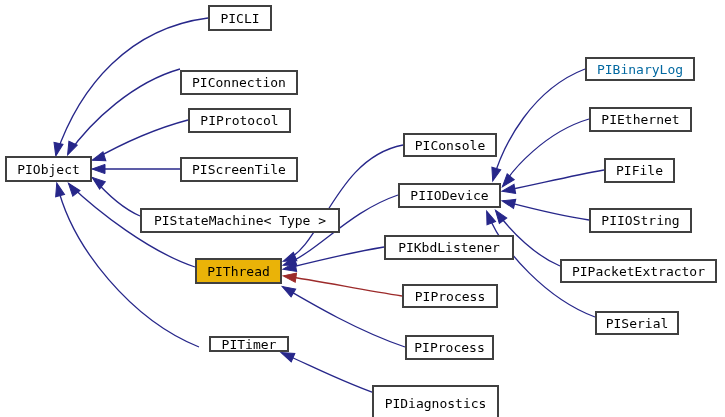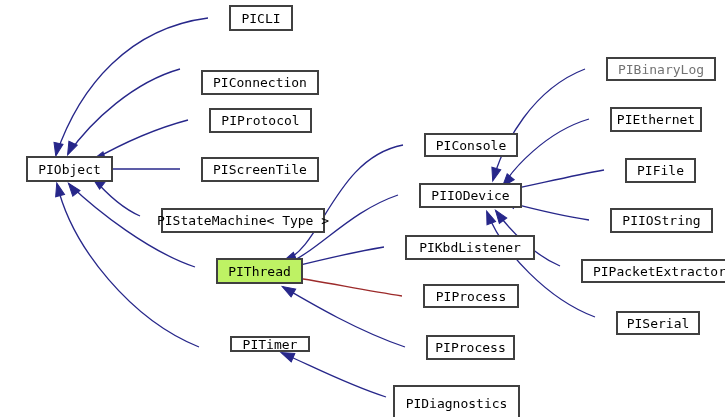--- a/index.html
+++ b/index.html
@@ -1,21 +1,21 @@
 <!DOCTYPE html>
 <html><head>
 <meta charset="utf-8">
 <style>
   html,body{margin:0;padding:0;background:#ffffff;}
   #canvas{position:relative;width:725px;height:417px;background:#ffffff;overflow:hidden;
           font-family:"DejaVu Sans Mono","Liberation Mono",monospace;}
   #edges{position:absolute;left:0;top:0;width:725px;height:417px;}
   .node{position:absolute;box-sizing:border-box;border:2px solid #404040;background:#ffffff;
         display:flex;align-items:center;justify-content:center;
-        font-size:13px;color:#000000;white-space:nowrap;cursor:pointer;margin-left:21px;}
+        font-size:13px;color:#000000;white-space:nowrap;cursor:pointer;}
   .node span{display:block;line-height:1;}
 </style>
 </head>
 <body>
 
 <div id="canvas">
   <svg id="edges" viewBox="0 0 725 417" xmlns="http://www.w3.org/2000/svg">
       <g>
         <path d="M208,18 C130,28 80,85 56,155" fill="none" stroke="#27278a" stroke-width="1.3"></path>
         <polygon points="1,0 -12,-4.6 -12,4.6" fill="#27278a" stroke="#27278a" transform="translate(56,155) rotate(102)"></polygon>
@@ -102,24 +102,24 @@
       </div>
       <div class="node" style="left: 180px; top: 70px; width: 118px; height: 25px; border-color: rgb(64, 64, 64); background: rgb(255, 255, 255); color: rgb(0, 0, 0);">
         <span>PIConnection</span>
       </div>
       <div class="node" style="left: 188px; top: 108px; width: 103px; height: 25px; border-color: rgb(64, 64, 64); background: rgb(255, 255, 255); color: rgb(0, 0, 0);">
         <span>PIProtocol</span>
       </div>
       <div class="node" style="left: 180px; top: 157px; width: 118px; height: 25px; border-color: rgb(64, 64, 64); background: rgb(255, 255, 255); color: rgb(0, 0, 0);">
         <span>PIScreenTile</span>
       </div>
-      <div class="node" style="left: 140px; top: 208px; width: 164px; height: 25px; border-color: rgb(64, 64, 64); background: rgb(255, 255, 255); color: rgb(0, 0, 0);">
+      <div class="node" style="left: 140px; top: 208px; width: 200px; height: 25px; border-color: rgb(64, 64, 64); background: rgb(255, 255, 255); color: rgb(0, 0, 0);">
         <span>PIStateMachine&lt; Type &gt;</span>
       </div>
-      <div class="node" style="left: 195px; top: 258px; width: 87px; height: 26px; border-color: rgb(64, 64, 64); background: #bef264; color: rgb(0, 0, 0);">
+      <div class="node" style="left: 195px; top: 258px; width: 87px; height: 26px; border-color: rgb(64, 64, 64); background: #eab308; color: rgb(0, 0, 0);">
         <span>PIThread</span>
       </div>
       <div class="node" style="left: 209px; top: 336px; width: 80px; height: 16px; border-color: rgb(64, 64, 64); background: rgb(255, 255, 255); color: rgb(0, 0, 0);">
         <span>PITimer</span>
       </div>
       <div class="node" style="left: 403px; top: 133px; width: 94px; height: 24px; border-color: rgb(64, 64, 64); background: rgb(255, 255, 255); color: rgb(0, 0, 0);">
         <span>PIConsole</span>
       </div>
       <div class="node" style="left: 398px; top: 183px; width: 103px; height: 25px; border-color: rgb(64, 64, 64); background: rgb(255, 255, 255); color: rgb(0, 0, 0);">
         <span>PIIODevice</span>
@@ -129,24 +129,24 @@
       </div>
       <div class="node" style="left: 402px; top: 284px; width: 96px; height: 24px; border-color: rgb(64, 64, 64); background: rgb(255, 255, 255); color: rgb(0, 0, 0); text-align: center;">
         <span>PIProcess</span>
       </div>
       <div class="node" style="left: 405px; top: 335px; width: 89px; height: 25px; border-color: rgb(64, 64, 64); background: rgb(255, 255, 255); color: rgb(0, 0, 0);">
         <span>PIProcess</span>
       </div>
       <div class="node" style="left: 372px; top: 385px; width: 127px; height: 37px; border-color: rgb(64, 64, 64); background: rgb(255, 255, 255); color: rgb(0, 0, 0);">
         <span>PIDiagnostics</span>
       </div>
-      <div class="node" style="left: 585px; top: 57px; width: 110px; height: 24px; border-color: rgb(64, 64, 64); background: rgb(255, 255, 255); color: #737373;">
+      <div class="node" style="left: 585px; top: 57px; width: 110px; height: 24px; border-color: rgb(64, 64, 64); background: rgb(255, 255, 255); color: #0369a1;">
         <span>PIBinaryLog</span>
       </div>
-      <div class="node" style="left: 589px; top: 107px; width: 92px; height: 25px; border-color: rgb(64, 64, 64); background: rgb(255, 255, 255); color: rgb(0, 0, 0);">
+      <div class="node" style="left: 589px; top: 107px; width: 103px; height: 25px; border-color: rgb(64, 64, 64); background: rgb(255, 255, 255); color: rgb(0, 0, 0);">
         <span>PIEthernet</span>
       </div>
       <div class="node" style="left: 604px; top: 158px; width: 71px; height: 25px; border-color: rgb(64, 64, 64); background: rgb(255, 255, 255); color: rgb(0, 0, 0); text-align: right;">
         <span>PIFile</span>
       </div>
       <div class="node" style="left: 589px; top: 208px; width: 103px; height: 25px; border-color: rgb(64, 64, 64); background: rgb(255, 255, 255); color: rgb(0, 0, 0);">
         <span>PIIOString</span>
       </div>
       <div class="node" style="left: 560px; top: 259px; width: 157px; height: 24px; border-color: rgb(64, 64, 64); background: rgb(255, 255, 255); color: rgb(0, 0, 0);">
         <span>PIPacketExtractor</span>

